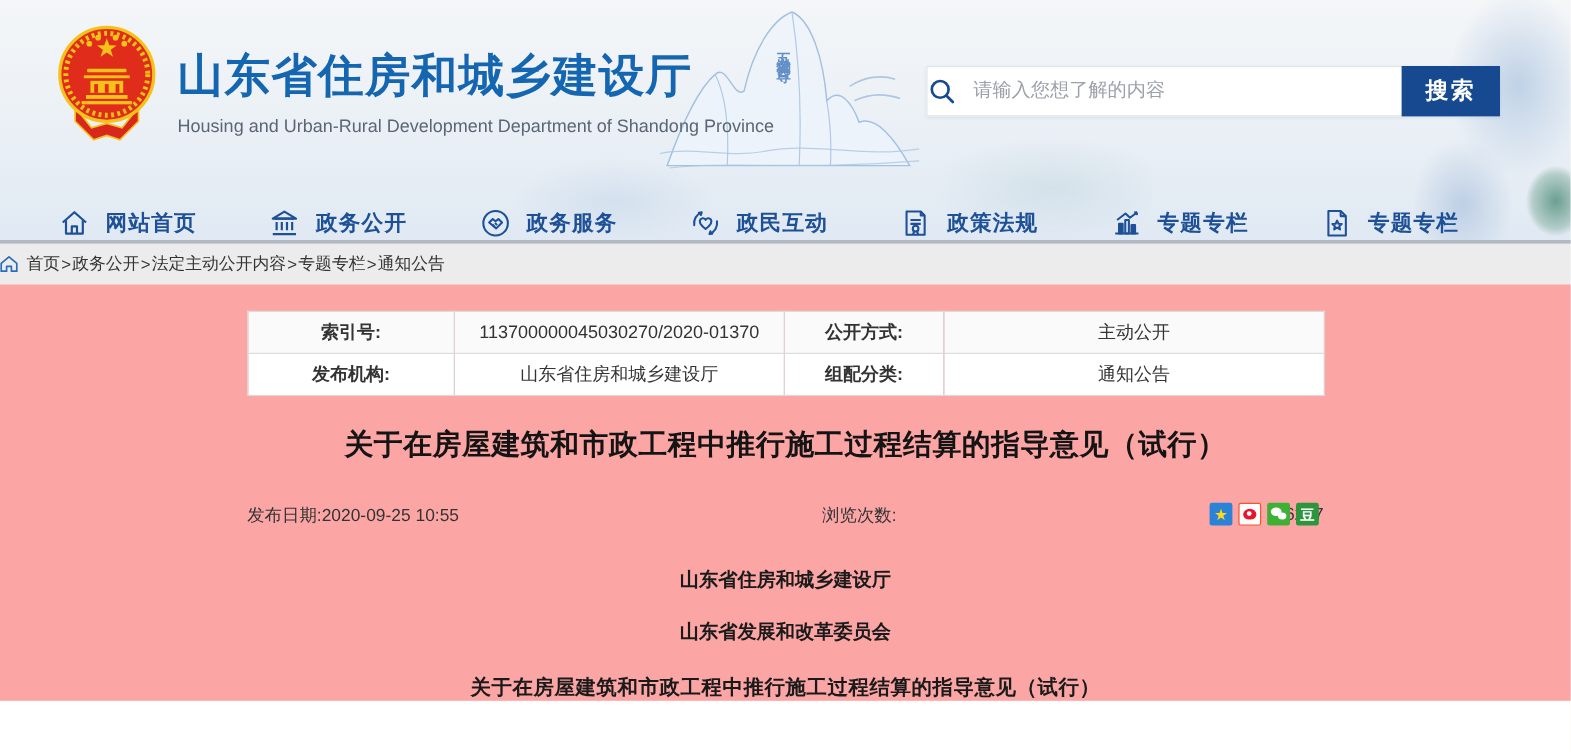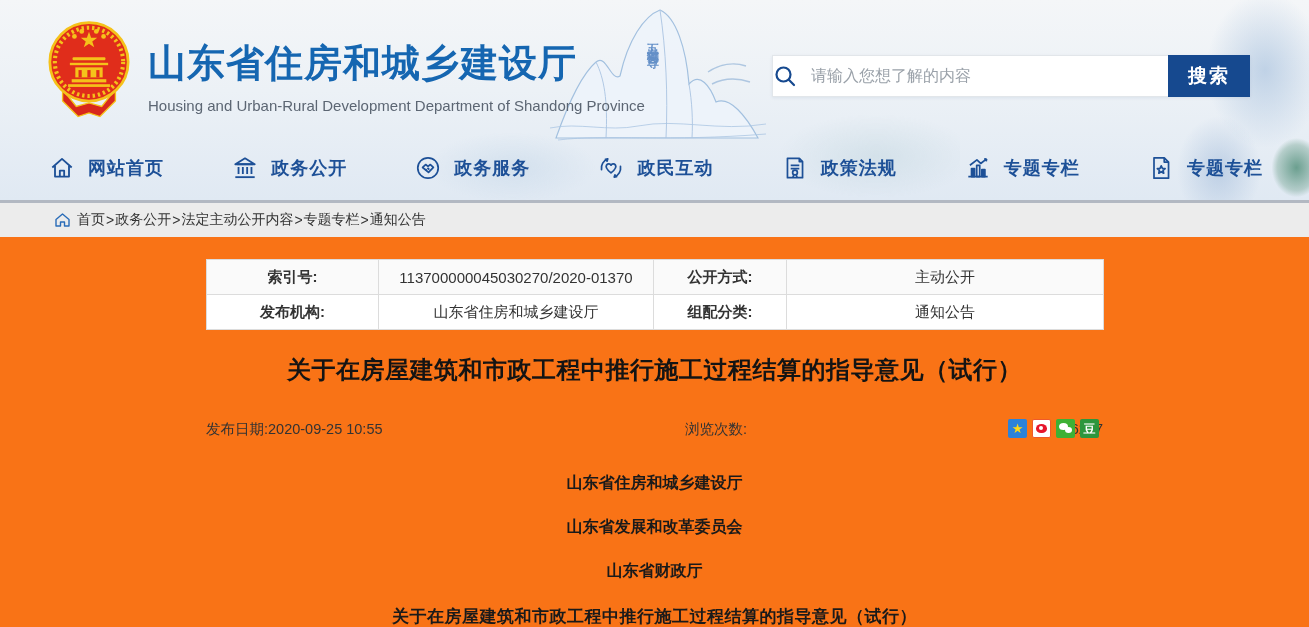--- a/index.html
+++ b/index.html
@@ -41,35 +41,35 @@
     box-shadow:0 1px 3px rgba(30,60,110,.08); }
   .search-input-wrap { flex:1; display:flex; align-items:center; }
   .search-icon { width:24px; height:24px; margin-right:14px; flex:none; }
   .search-input { flex:1; border:none; outline:none; font-size:16px; color:#333; background:transparent; }
   .search-input::placeholder { color:#9aa1a9; }
   .search-btn { width:82px; height:42px; margin:-1px -1px -1px 16px; border:none; cursor:pointer;
     background:#16498f; color:#fff; font-size:19px; font-weight:bold; letter-spacing:2px; }
 
   
   .nav { position:absolute; left:0; bottom:0; width:100%; height:65px; z-index:3;
-    display:flex; align-items:center; justify-content:space-between;
-    padding:0 46px 0 48px; }
+    display:flex; align-items:flex-end; justify-content:space-between;
+    padding:0 93px 0 48px; }
   .nav-item { display:flex; align-items:center; gap:12px; cursor:pointer; }
   .nav-item svg { width:28px; height:28px; }
   .nav-label { font-size:18px; font-weight:bold; color:#1d5097; letter-spacing:1px; }
 
   
   .breadcrumb { width:100%; height:37px; background:#ececec; border-top:3px solid #b2b8c2;
-    display:flex; align-items:center; padding-left:55px; font-size:14px; color:#333; }
+    display:flex; align-items:center; font-size:14px; color:#333; }
   .crumb-home-icon { width:15px; height:14px; margin-right:7px; }
   .crumb-seg { cursor:pointer; }
   .crumb-sep { margin:0 1px; }
 
   
-  .content { background:#f97316; padding-top:22px; }
+  .content { background:#fca5a5; padding-top:22px; }
   .content-inner { width:897px; margin:0 auto; position:relative; }
 
   table.info-table { width:897px; border-collapse:collapse; table-layout:fixed; }
   .info-table td { border:1px solid #dcdcdc; height:35px; text-align:center;
     font-size:15px; color:#333; overflow:hidden; white-space:nowrap; }
   .info-table tr.row-odd td { background:#fafafa; }
   .info-table tr.row-even td { background:#fff; }
   .info-table td.lbl { font-weight:bold; }
   .col1 { width:172px; } .col2 { width:275px; } .col3 { width:133px; } .col4 { width:317px; }
 
@@ -276,19 +276,18 @@
         </div>
         <div class="share-ic ic-douban">
           <span>豆</span>
         </div>
       </div>
     </div>
 
     <div class="article-body">
       <p class="body-line">山东省住房和城乡建设厅</p>
       <p class="body-line">山东省发展和改革委员会</p>
-      <p class="body-line">山东省财政厅</p>
       <p class="body-title-line">关于在房屋建筑和市政工程中推行施工过程结算的指导意见（试行）</p>
 
     </div>
 
   </div>
 </div>
 
 </body></html>

